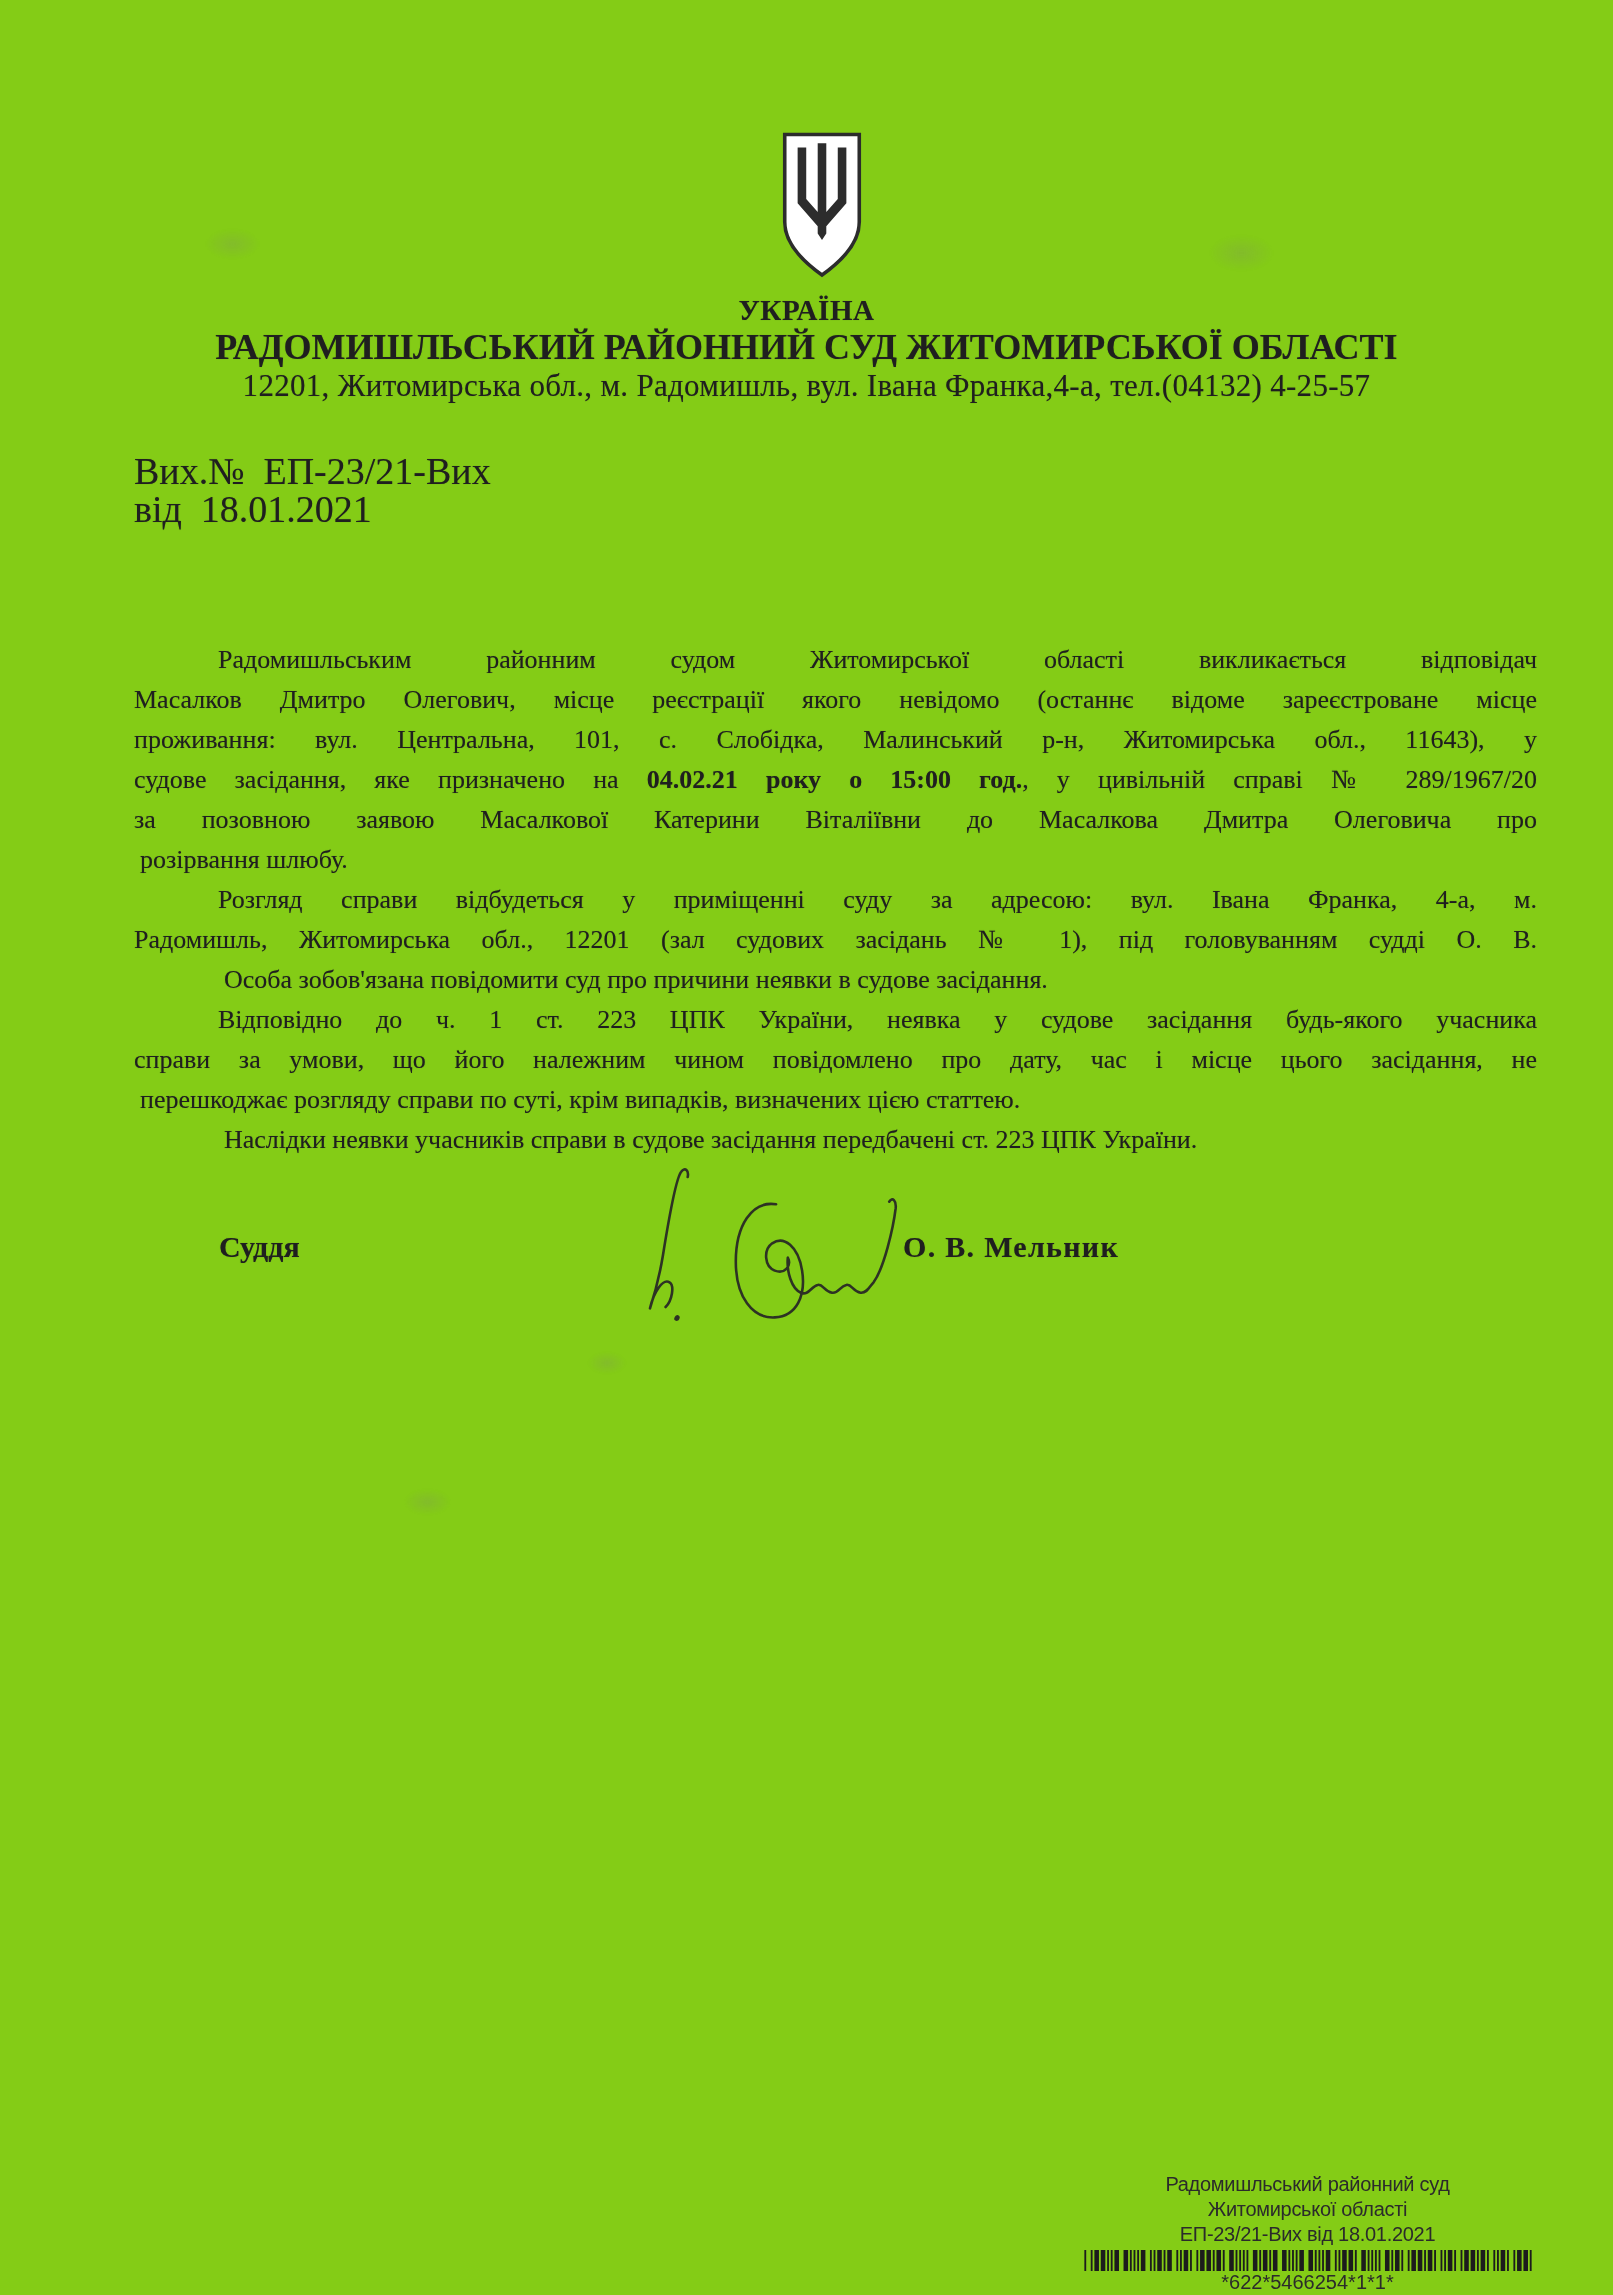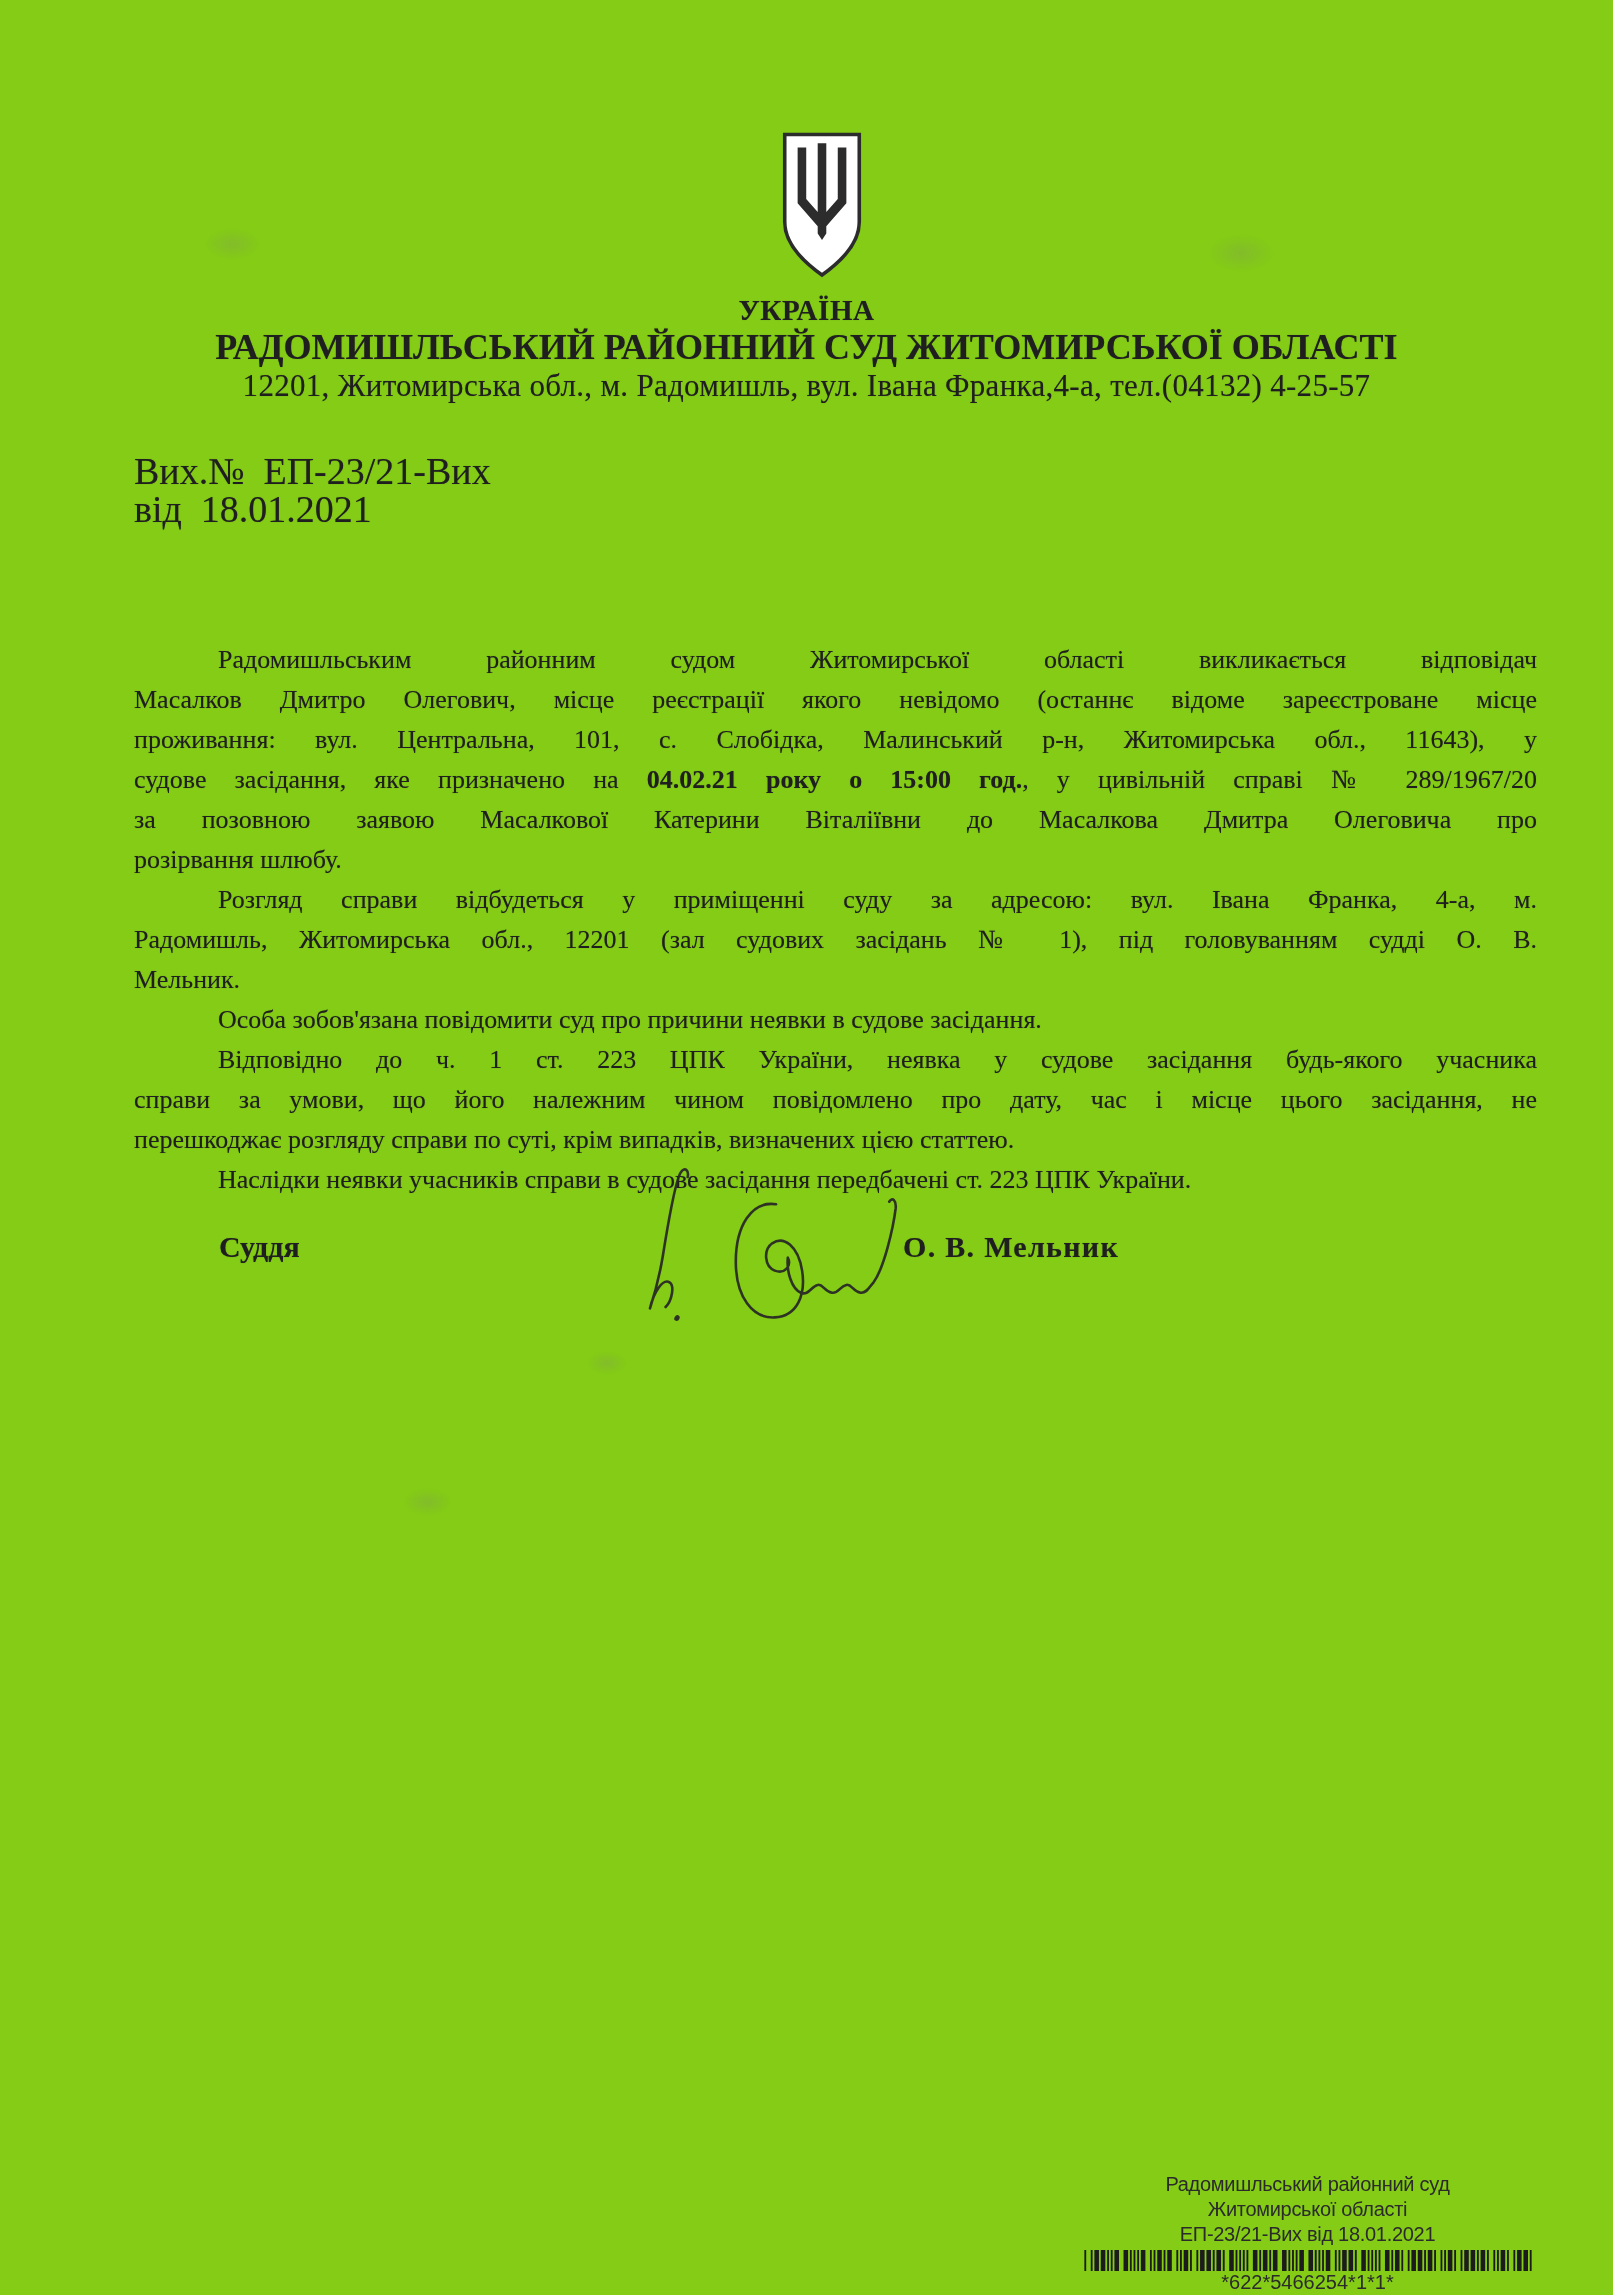--- a/index.html
+++ b/index.html
@@ -26,21 +26,21 @@
   .ref{left:134px;font-size:38px;white-space:pre;}
   .ref-no{top:449px;}
   .ref-date{top:487px;}
 
   
   .docbody{
     left:134px;top:640px;width:1403px;
     font-size:26px;line-height:40px;
   }
   .bline{text-align:justify;text-align-last:justify;}
-  .bline.last{text-align:right;text-align-last:left;}
+  .bline.last{text-align:right;text-align-last:left;margin-left:6px;}
   .bline.first{text-indent:84px;}
   .b{font-weight:bold;}
 
   
   .judge-title{left:219px;top:1230px;font-size:30px;font-weight:bold;}
   .judge-name{left:903px;top:1230px;font-size:30px;font-weight:bold;letter-spacing:1.3px;}
   .signature{left:637px;top:1164px;width:286px;height:169px;}
 
   
   .footer{
@@ -94,21 +94,20 @@
         <div class="bline first"><span>Радомишльським районним судом Житомирської області викликається відповідач</span></div>
         <div class="bline"><span>Масалков Дмитро Олегович, місце реєстрації якого невідомо (останнє відоме зареєстроване місце</span></div>
         <div class="bline"><span>проживання: вул. Центральна, 101, с. Слобідка, Малинський р-н, Житомирська обл., 11643), у</span></div>
         <div class="bline"><span>судове засідання, яке призначено на </span><span class="b">04.02.21 року о 15:00 год.</span><span>, у цивільній справі № 289/1967/20</span></div>
         <div class="bline"><span>за позовною заявою Масалкової Катерини Віталіївни до Масалкова Дмитра Олеговича про</span></div>
         <div class="bline last"><span>розірвання шлюбу.</span></div>
       </div>
       <div>
         <div class="bline first"><span>Розгляд справи відбудеться у приміщенні суду за адресою: вул. Івана Франка, 4-а, м.</span></div>
         <div class="bline"><span>Радомишль, Житомирська обл., 12201 (зал судових засідань № 1), під головуванням судді О. В.</span></div>
-        <div class="bline last"><span>Мельник.</span></div>
       </div>
       <div>
         <div class="bline first last"><span>Особа зобов'язана повідомити суд про причини неявки в судове засідання.</span></div>
       </div>
       <div>
         <div class="bline first"><span>Відповідно до ч. 1 ст. 223 ЦПК України, неявка у судове засідання будь-якого учасника</span></div>
         <div class="bline"><span>справи за умови, що його належним чином повідомлено про дату, час і місце цього засідання, не</span></div>
         <div class="bline last"><span>перешкоджає розгляду справи по суті, крім випадків, визначених цією статтею.</span></div>
       </div>
       <div>

